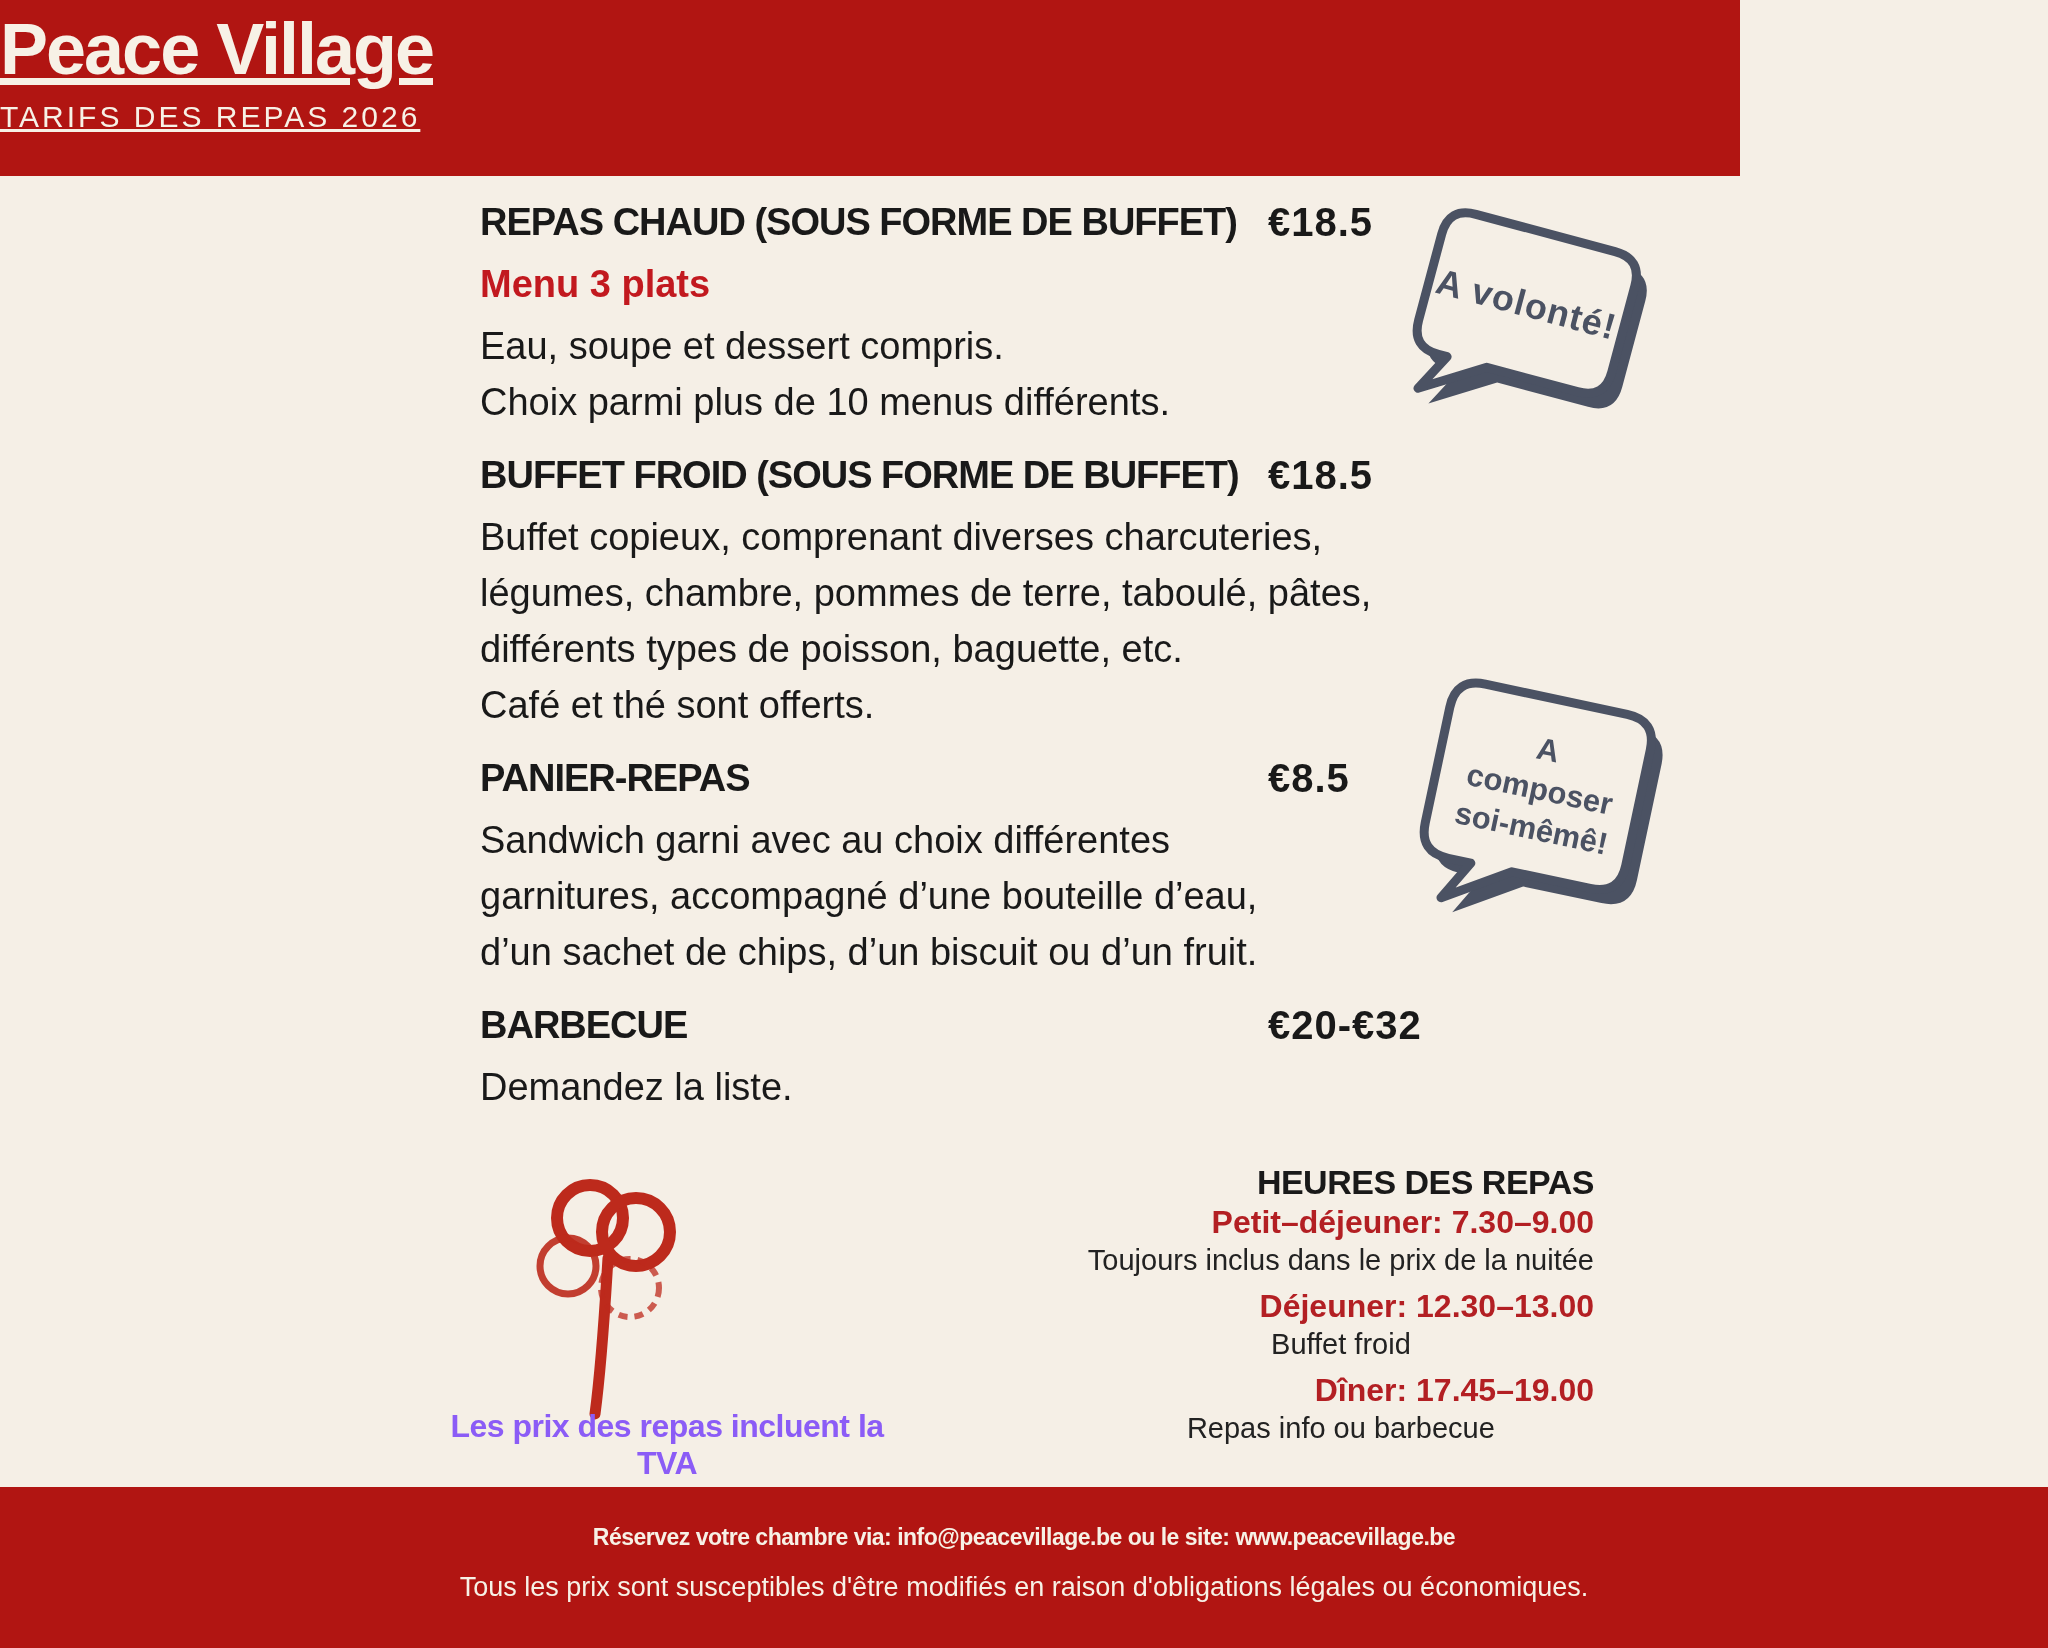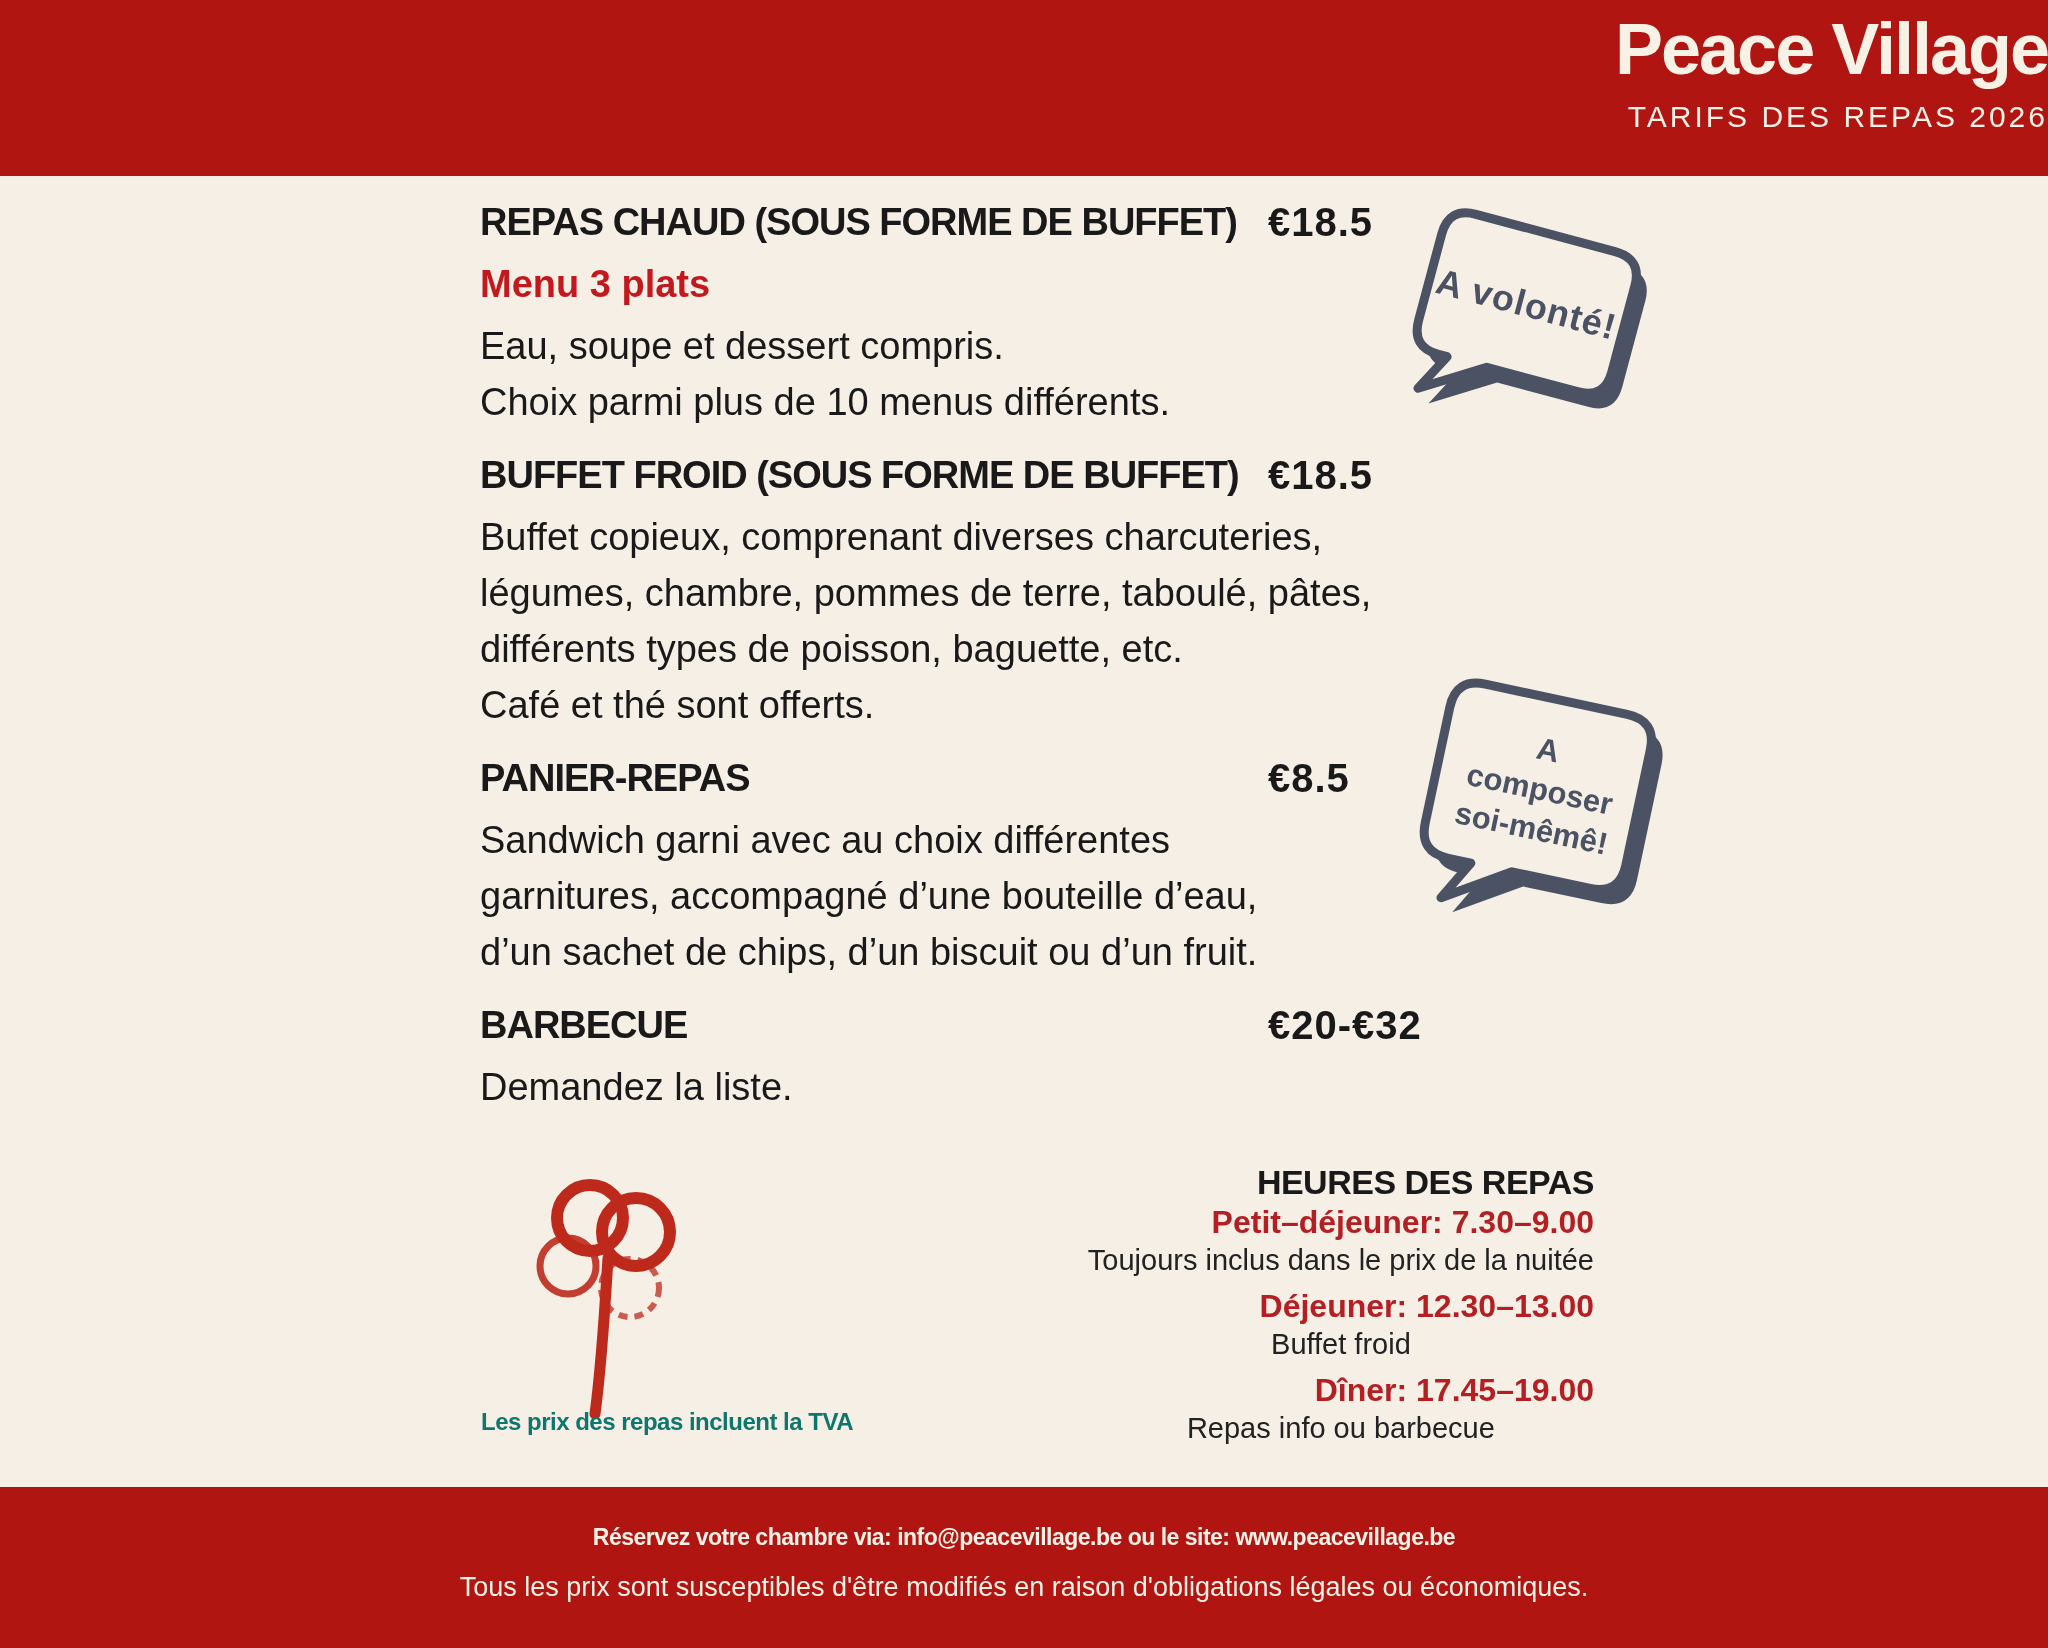--- a/index.html
+++ b/index.html
@@ -3,22 +3,22 @@
 <meta charset="utf-8">
 <style>
   html,body{margin:0;padding:0;background:#d8d3c9;}
   .page{
     position:relative;width:2048px;height:1648px;overflow:hidden;
     background:#f5efe6;
     font-family:"Liberation Sans",sans-serif;color:#191919;
   }
   
   .banner-top{
-    position:absolute;left:0;top:0;width:2048px;height:176px;
-    background:#b11512;text-align:right;color:#f7f1e6;
+    position:absolute;left:0;top:0;width:1740px;height:176px;
+    background:#b11512;text-align:left;color:#f7f1e6;text-decoration:underline;
   }
   .brand-title{
     margin:0;padding-top:10px;font-size:72px;font-weight:bold;
     letter-spacing:-2px;line-height:78px;
   }
   .page-subtitle{
     font-size:30px;font-weight:400;letter-spacing:3px;line-height:54px;margin-top:2px;
   }
   
   .sections{position:absolute;left:480px;top:194px;width:1000px;}
@@ -42,21 +42,21 @@
   .bubble1{left:1398px;top:200px;}
   .bubble2{left:1408px;top:675px;}
   .bubble-text{
     font-family:"Liberation Sans",sans-serif;font-weight:bold;fill:#4b5263;
   }
   
   .logo-svg{position:absolute;left:528px;top:1166px;overflow:visible;}
   
   .tva-note{
     position:absolute;left:437px;top:1408px;width:460px;text-align:center;
-    font-size:24px;font-weight:bold;letter-spacing:-0.5px;color:#0f766e;
+    font-size:32px;font-weight:bold;letter-spacing:-0.5px;color:#8b5cf6;
   }
   
   .hours{position:absolute;right:454px;top:1162px;text-align:right;}
   .hours-title{margin:0;font-size:34px;font-weight:bold;line-height:40px;letter-spacing:-0.5px;}
   .hours-label{font-size:32px;font-weight:bold;color:#b31f23;line-height:40px;}
   .hours-note{font-size:29px;color:#222;line-height:36px;text-align:center;}
   .hours-group{margin-top:8px;}
   .hours-group:first-of-type{margin-top:0;}
   
   .banner-bottom{

